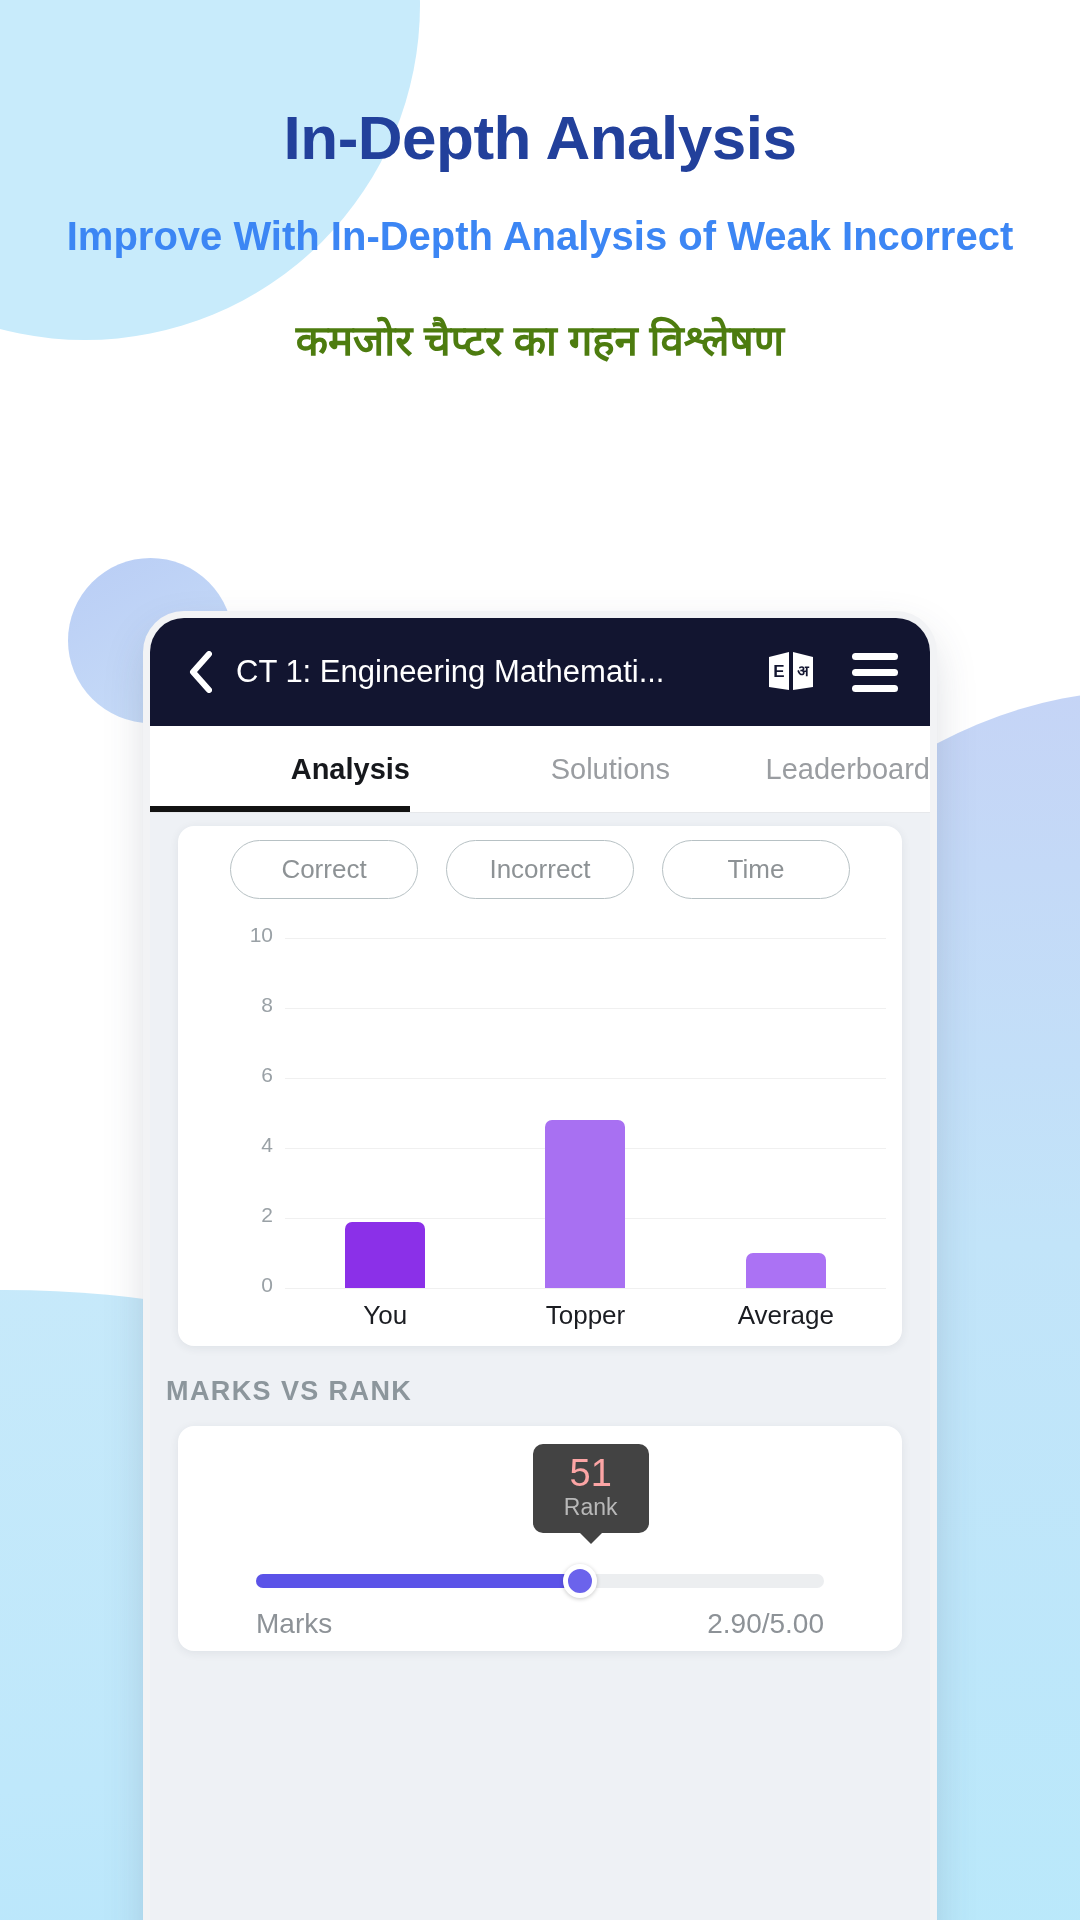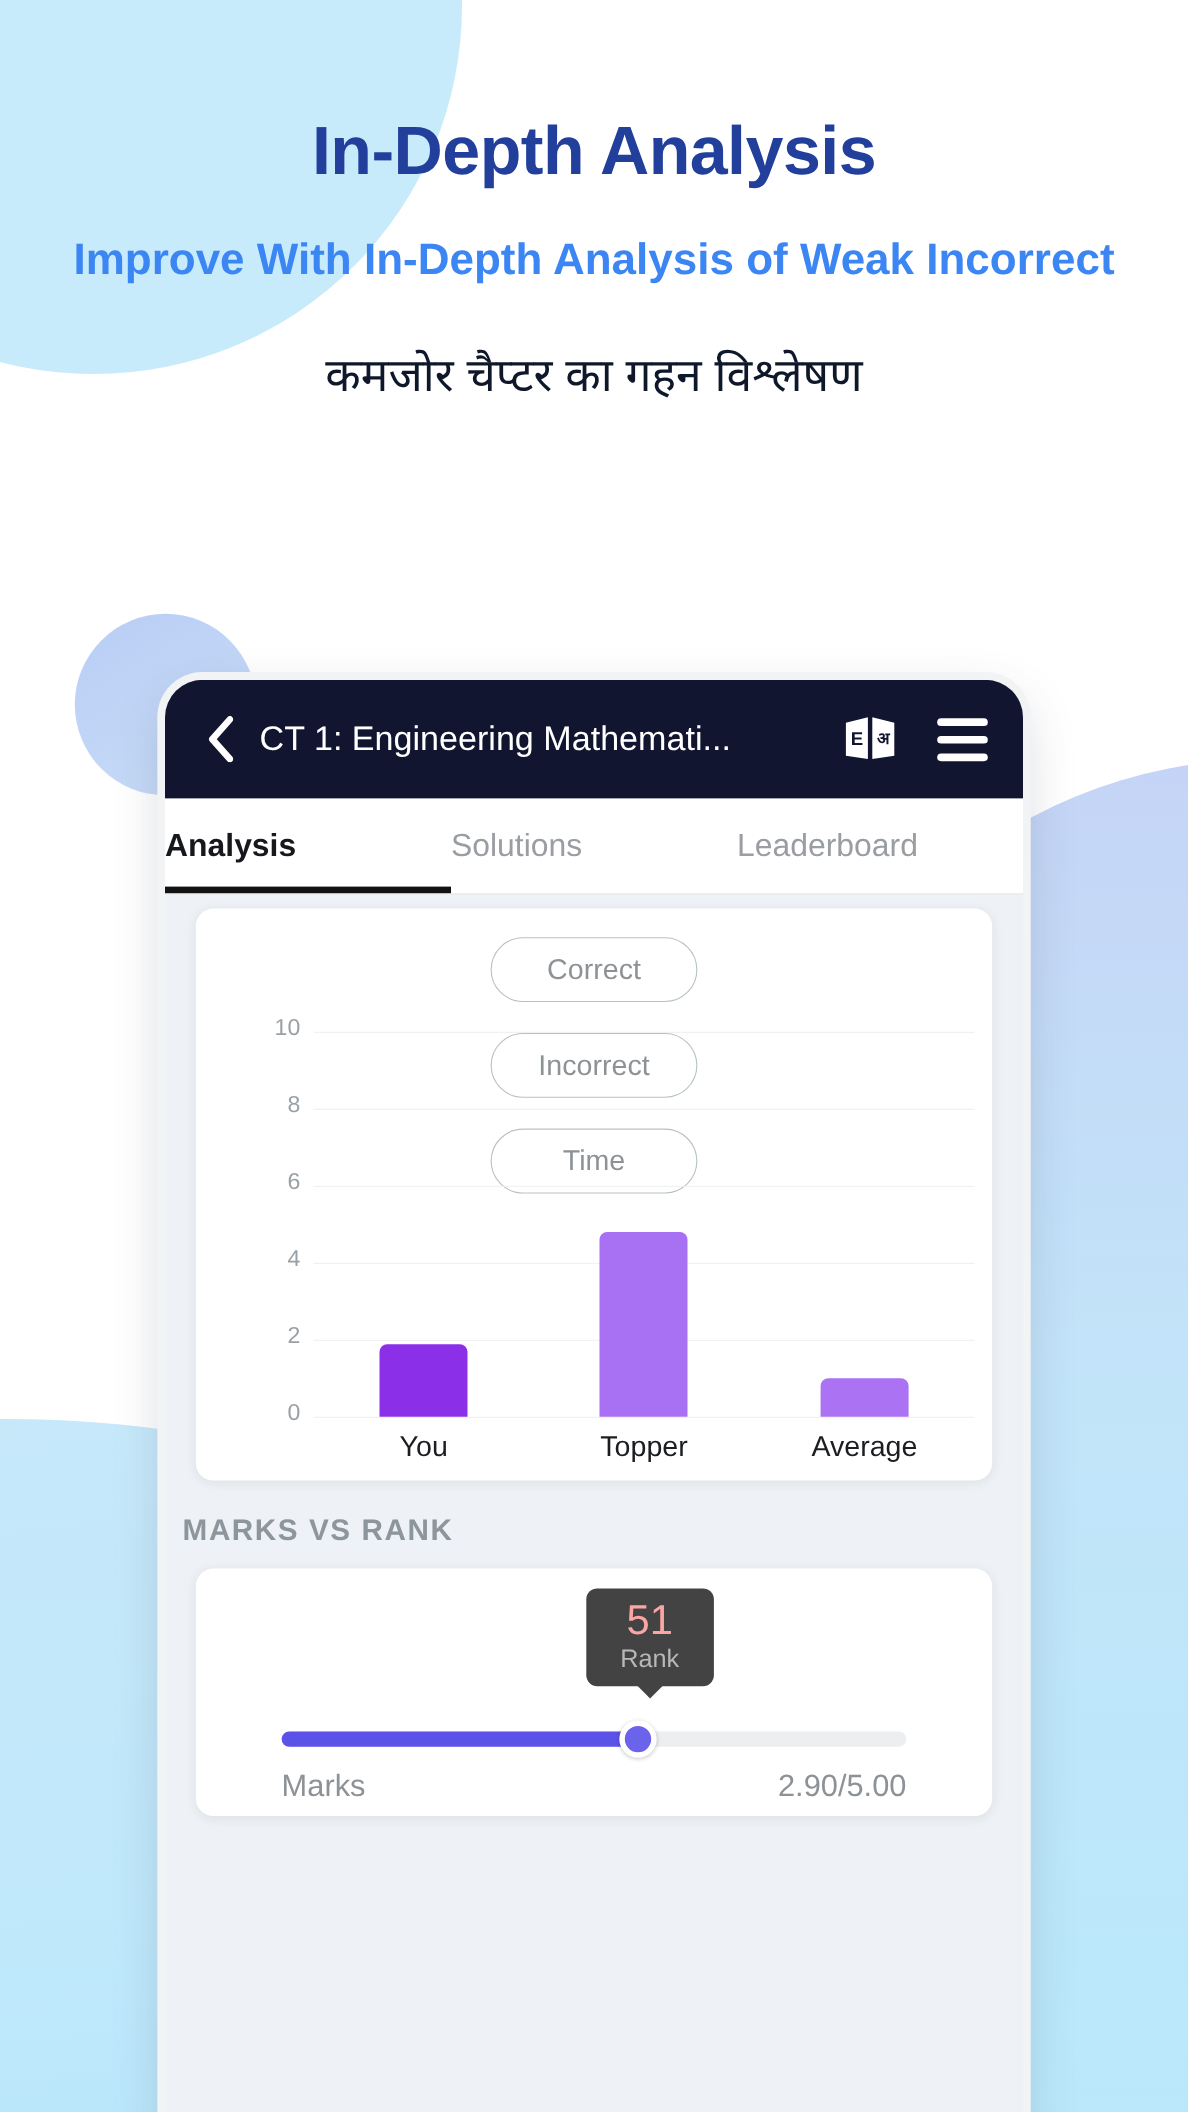--- a/index.html
+++ b/index.html
@@ -35,21 +35,21 @@
     margin:0;padding-top:104px;
     font-size:62px;font-weight:bold;letter-spacing:-0.5px;
     color:#22409b;line-height:1.1;
   }
   #subtitle{
     margin:0;padding-top:38px;
     font-size:40px;font-weight:bold;color:#3c86f4;line-height:1.32;
   }
   #hinditext{
     margin:0;padding-top:52px;
-    font-size:42px;font-weight:normal;color:#0f172a;line-height:1.25;
+    font-size:42px;font-weight:bold;color:#4d7c0f;line-height:1.25;
     font-family:"Liberation Sans","DejaVu Sans",sans-serif;
   }
 
   
   #phone{
     position:absolute;left:150px;top:618px;width:780px;height:1340px;
     background:#ffffff;
     border-radius:34px 34px 0 0;
     box-shadow:0 0 0 7px #f2f3f5, 0 18px 46px rgba(60,70,90,.22);
     overflow:hidden;z-index:4;
@@ -74,38 +74,37 @@
   #menu-btn{width:62px;height:56px;flex:0 0 auto;display:flex;flex-direction:column;
     align-items:center;justify-content:center;gap:9px;margin-left:22px;}
   #menu-btn span{display:block;width:46px;height:7px;border-radius:4px;background:#fff;}
 
   
   #tabs{
     height:86px;background:#ffffff;display:flex;align-items:stretch;
     box-shadow:0 1px 0 #e6e8eb;
   }
   .tab{
-    flex:1 1 0;display:flex;align-items:center;justify-content:flex-start;
+    flex:1 1 0;display:flex;align-items:center;justify-content:flex-end;
     font-size:29px;color:#9a9da1;position:relative;
   }
   .tab.active{color:#16181c;font-weight:bold;}
   .tab.active:after{
     content:"";position:absolute;left:0;right:0;bottom:0;height:6px;background:#121212;
   }
 
   
   #chart-card{
     position:absolute;left:28px;top:208px;right:28px;height:520px;
     background:#ffffff;border-radius:16px;
     box-shadow:0 2px 10px rgba(40,50,70,.08);
   }
   #chips{
     display:flex;gap:28px;justify-content:center;align-items:center;
-    padding-top:26px;
-    flex-direction:column;
+    padding-top:14px;
   }
   .chip{
     border:1.6px solid #b7c1c4;border-radius:34px;
     padding:13px 0;width:188px;text-align:center;
     font-size:26px;color:#8d9295;background:#fff;box-sizing:border-box;
   }
   #plot{
     position:absolute;left:0;right:0;top:96px;bottom:0;margin-left:29px;
   }
   #grid{position:absolute;left:78px;right:16px;top:16px;height:350px;}

